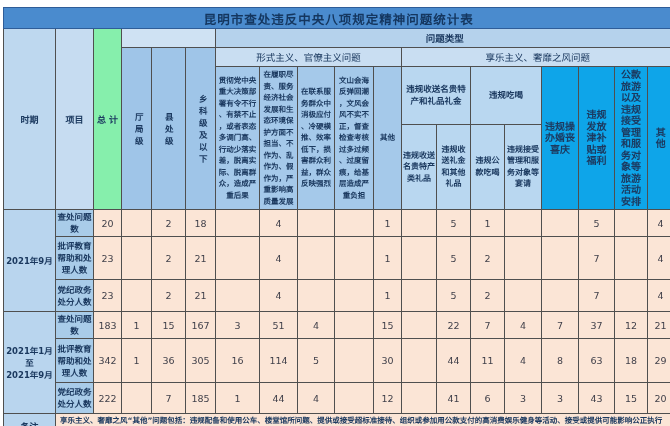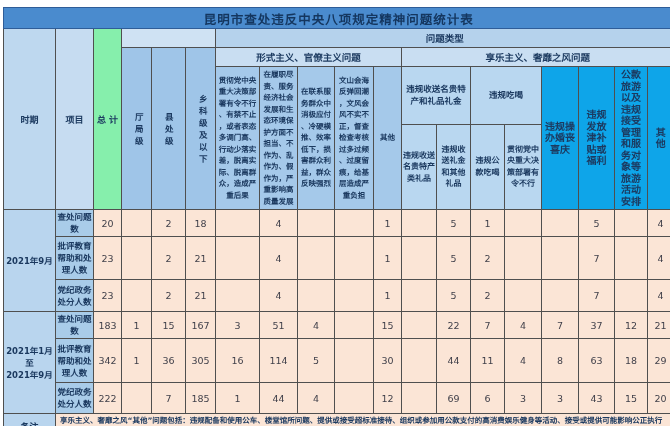--- a/index.html
+++ b/index.html
@@ -5,21 +5,21 @@
   * { margin:0; padding:0; box-sizing:border-box; }
   html,body { background:#fff; }
   body { width:670px; height:426px; font-family:"DejaVu Sans","Liberation Sans",sans-serif; }
   .page { padding:7px 3px 0 3px; }
   table { border-collapse:collapse; table-layout:fixed; width:664px; }
   td { border:1px solid #4f4f4f; text-align:center; vertical-align:middle;
        color:#1c3a60; overflow:hidden; word-break:break-all; line-break:anywhere; }
   .tt { background:#4a8bce; color:#14365f; font-weight:bold; font-size:12.5px;
         height:21px; border-color:#2f5d98; letter-spacing:1px; }
   .hA { background:#b5d2ec; font-weight:bold; font-size:9.5px; height:19px; }
-  .hB { background:#c9def2; font-weight:bold; font-size:9.5px; height:16px; }
+  .hB { background:#c9def2; font-weight:normal; font-size:9.5px; height:16px; }
   .blankc { background:#cfe2f3; }
   .perh { background:#bed8ef; font-weight:bold; font-size:9px;text-align:center; }
   .projh { background:#c6dcf1; font-weight:bold; font-size:9px; }
   .toth { background:#86efac; font-weight:bold; font-size:9px; }
   .rank { background:#9fc5e8; font-weight:bold; font-size:8.5px; line-height:12px; padding:13px; }
   .longc { background:#a5c9ea; font-size:7.5px; line-height:11.5px; padding:2px 1px;
            font-weight:bold; }
   .grp  { background:#b9d7f0; font-size:8.5px; line-height:12px; font-weight:bold; padding:1px; }
   .sub  { background:#b9d7f0; font-size:8px;  line-height:11.5px; font-weight:bold; padding:2px 1px; }
   .hcol { background:#0ea5e9; font-size:10px;  line-height:11.5px; font-weight:bold; padding:2px 3px; }
@@ -91,21 +91,21 @@
     <td class="hcol" rowspan="2">违规操办婚丧喜庆</td>
     <td class="hcol" rowspan="2">违规发放津补贴或福利</td>
     <td class="hcol" rowspan="2">公款旅游以及违规接受管理和服务对象等旅游活动安排</td>
     <td class="hcol" rowspan="2">其他</td>
   </tr>
 
   <tr class="rD">
     <td class="sub">违规收送名贵特产类礼品</td>
     <td class="sub">违规收送礼金和其他礼品</td>
     <td class="sub">违规公款吃喝</td>
-    <td class="sub">贯彻党中央重大决策部署有令不行</td>
+    <td class="sub">违规接受管理和服务对象等宴请</td>
   </tr>
 
   <tr style="height:22px">
     <td class="perd" rowspan="3">2021年9月</td>
     <td class="rlab">查处问题数</td>
     <td class="v">20</td>
           <td class="v"></td>
           <td class="v">2</td>
           <td class="v">18</td>
           <td class="v"></td>
@@ -215,21 +215,21 @@
     <td class="v">222</td>
           <td class="v"></td>
           <td class="v">7</td>
           <td class="v">185</td>
           <td class="v">1</td>
           <td class="v">44</td>
           <td class="v">4</td>
           <td class="v"></td>
           <td class="v">12</td>
           <td class="v"></td>
-          <td class="v">69</td>
+          <td class="v">41</td>
           <td class="v">6</td>
           <td class="v">3</td>
           <td class="v">3</td>
           <td class="v">43</td>
           <td class="v">15</td>
           <td class="v">20</td>
   </tr>
 
   <tr>
     <td class="reml">备注</td>

